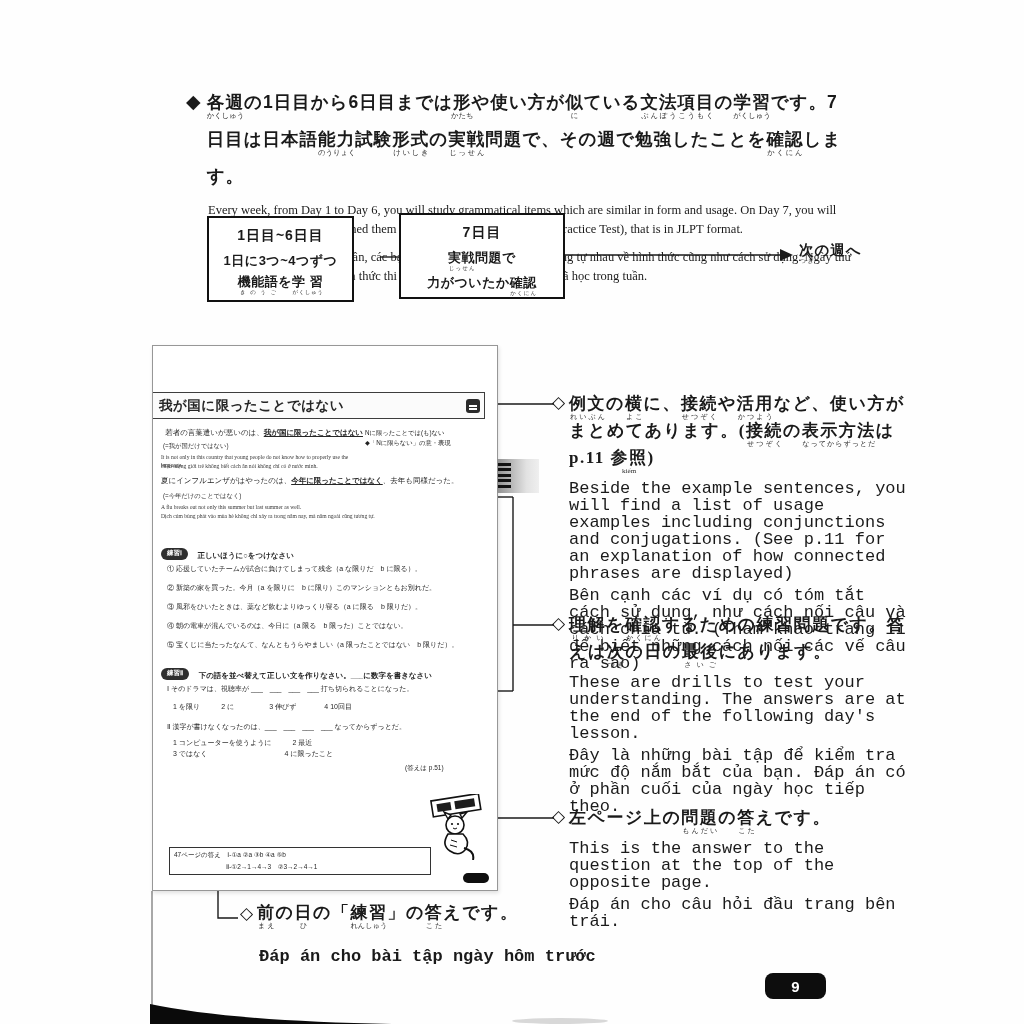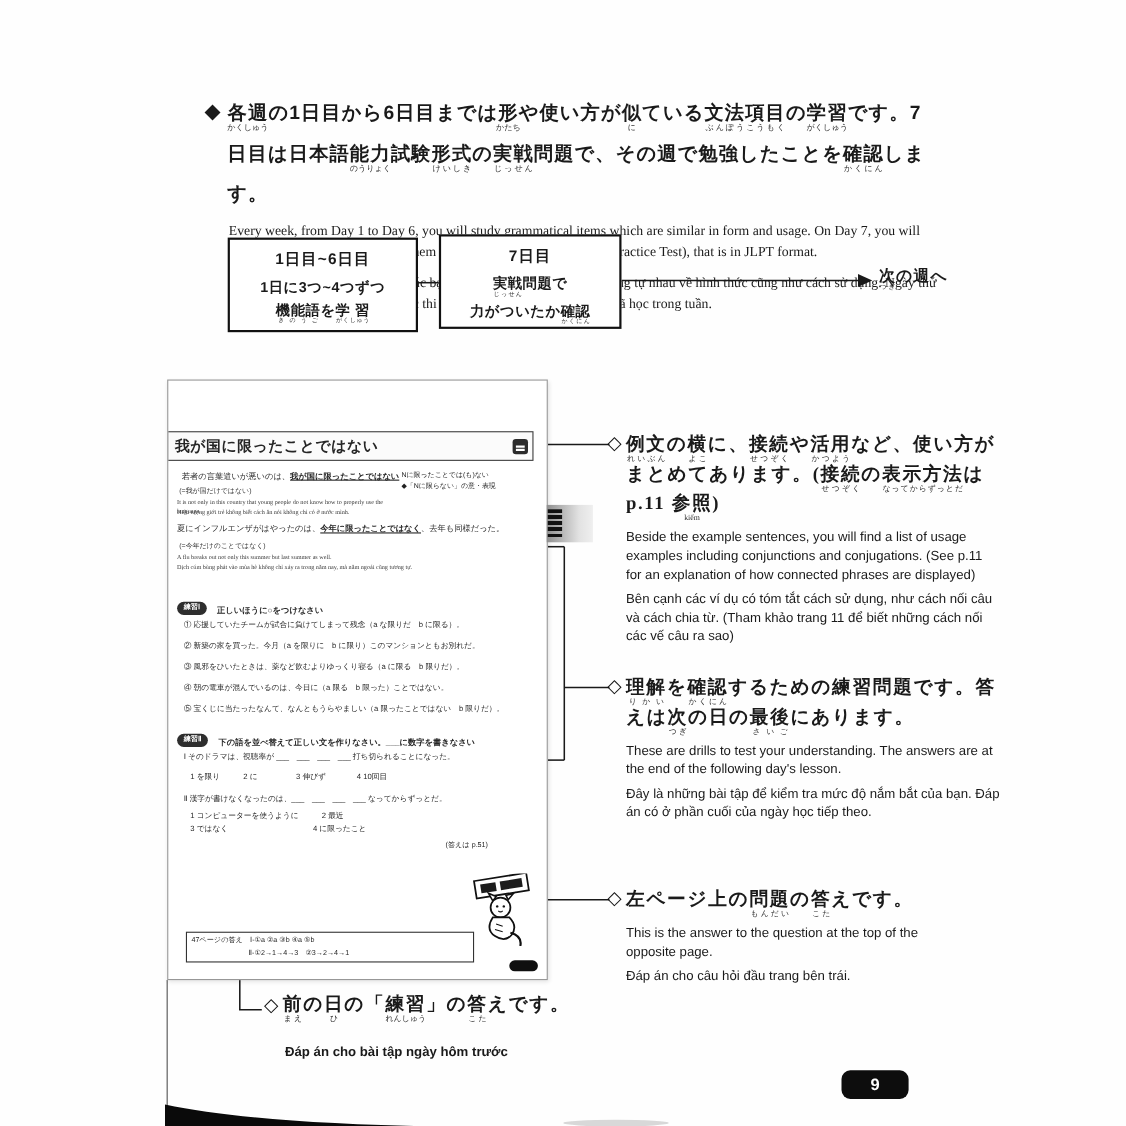--- a/index.html
+++ b/index.html
@@ -15,21 +15,21 @@
   #intro{left:186px;top:84px;width:672px;z-index:4;}
   .intro-row{display:flex;align-items:flex-start;}
   .bullet{font-size:19px;line-height:36px;margin-right:6px;}
   .intro-jp{font-size:17.5px;font-weight:700;line-height:37px;letter-spacing:1px;width:645px;}
   .intro-en,.intro-vi{font-family:"Liberation Serif",serif;font-size:12.5px;line-height:19px;
        margin:6px 0 0 22px;width:645px;}
   .intro-vi{margin-top:9px;}
 
   
   .flow-box{border:2.5px solid #111;background:#fff;text-align:center;z-index:4;box-sizing:border-box;padding-top:9px;}
-  #flow-box1{left:207px;top:216px;width:173px;height:86px;}
+  #flow-box1{left:207px;top:216px;width:147px;height:86px;}
   #flow-box2{left:399px;top:213px;width:166px;height:86px;}
   .fb-l1{font-size:14px;font-weight:700;letter-spacing:1px;}
   .fb-l2{font-size:13px;font-weight:700;margin-top:7px;letter-spacing:0.5px;}
   .fb-l3{font-size:13px;font-weight:700;margin-top:3px;letter-spacing:0.5px;}
   #flow-next{left:799px;top:241px;width:100px;font-size:14.5px;font-weight:600;letter-spacing:1px;z-index:4;}
 
   
   #sample-page{left:152px;top:345px;width:346px;height:546px;background:#fff;
      border:1px solid #979797;box-shadow:1px 2px 4px rgba(0,0,0,.12);z-index:2;box-sizing:border-box;overflow:hidden;}
   .sp{position:absolute;color:#262626;}
@@ -59,21 +59,21 @@
      background:linear-gradient(to right,#8f8f8f,#e2e2e2 70%,#efefef);}
   #edge-tab i{display:block;width:13px;height:26px;margin:4px 0 0 1px;
      background:repeating-linear-gradient(to bottom,#111 0 3px,rgba(0,0,0,0) 3px 5.5px);}
 
   
   .annot{left:552px;width:400px;z-index:4;display:flex;align-items:flex-start;}
   #annot-1{top:390px;} #annot-2{top:611px;} #annot-3{top:804px;}
   .diamond{font-size:17px;line-height:26px;margin-right:4px;color:#111;}
   .an-jp{font-family:"Liberation Serif",serif;font-size:17px;font-weight:600;letter-spacing:1.5px;
      line-height:27px;width:345px;}
-  .an-en,.an-vi{font-family:Liberation Sans, sans-serif;font-size:12px;line-height:17px;width:340px;margin-top:5px;}
+  .an-en,.an-vi{font-family:Liberation Mono, monospace;font-size:17px;line-height:17px;width:340px;margin-top:5px;}
   .an-col{display:flex;flex-direction:column;}
 
   #bottom-annot{left:240px;top:901px;z-index:4;display:flex;align-items:flex-start;}
   #bottom-annot .an-jp{width:360px;line-height:24px;}
   #bottom-annot .an-en,#bottom-annot .an-vi{margin-left:2px;width:340px;margin-top:6px;font-weight:700;}
   #bottom-annot .an-vi{margin-top:18px;}
 
   
   #page-badge{left:765px;top:973px;width:61px;height:26px;background:#0d0d0d;border-radius:8px;
      display:flex;align-items:center;justify-content:center;z-index:4;}

